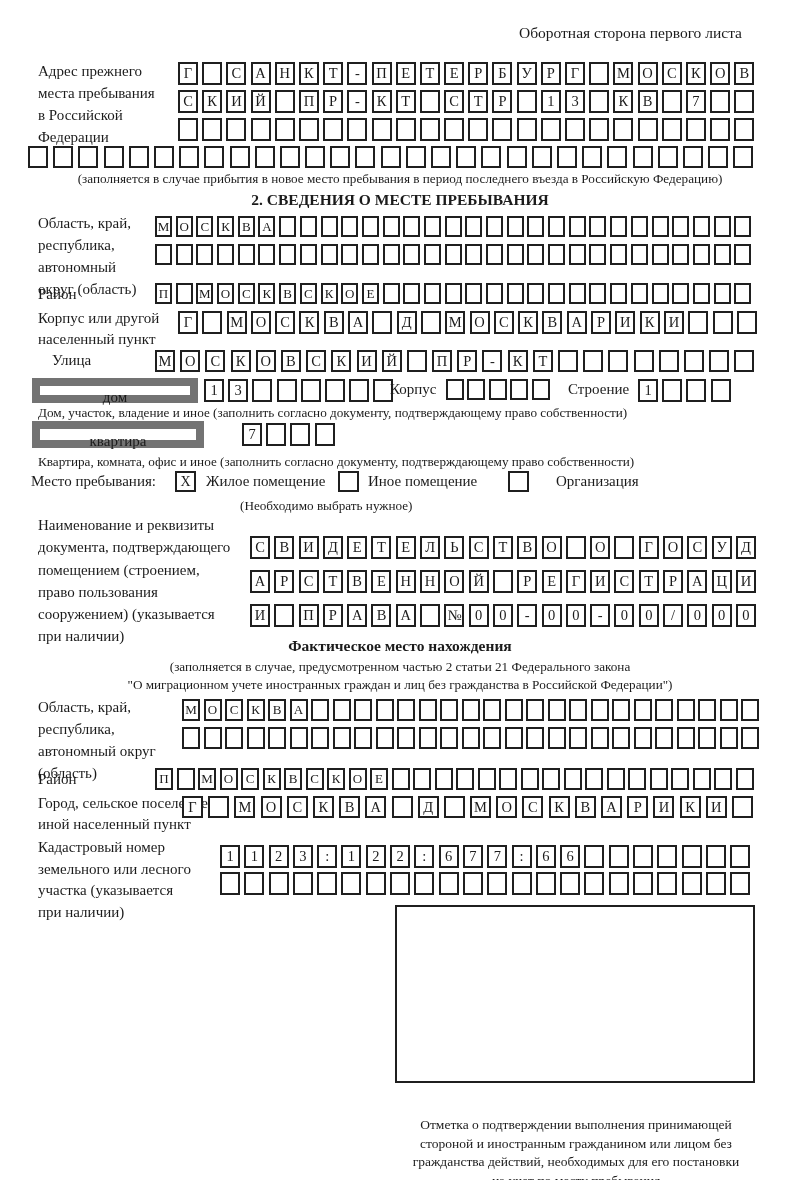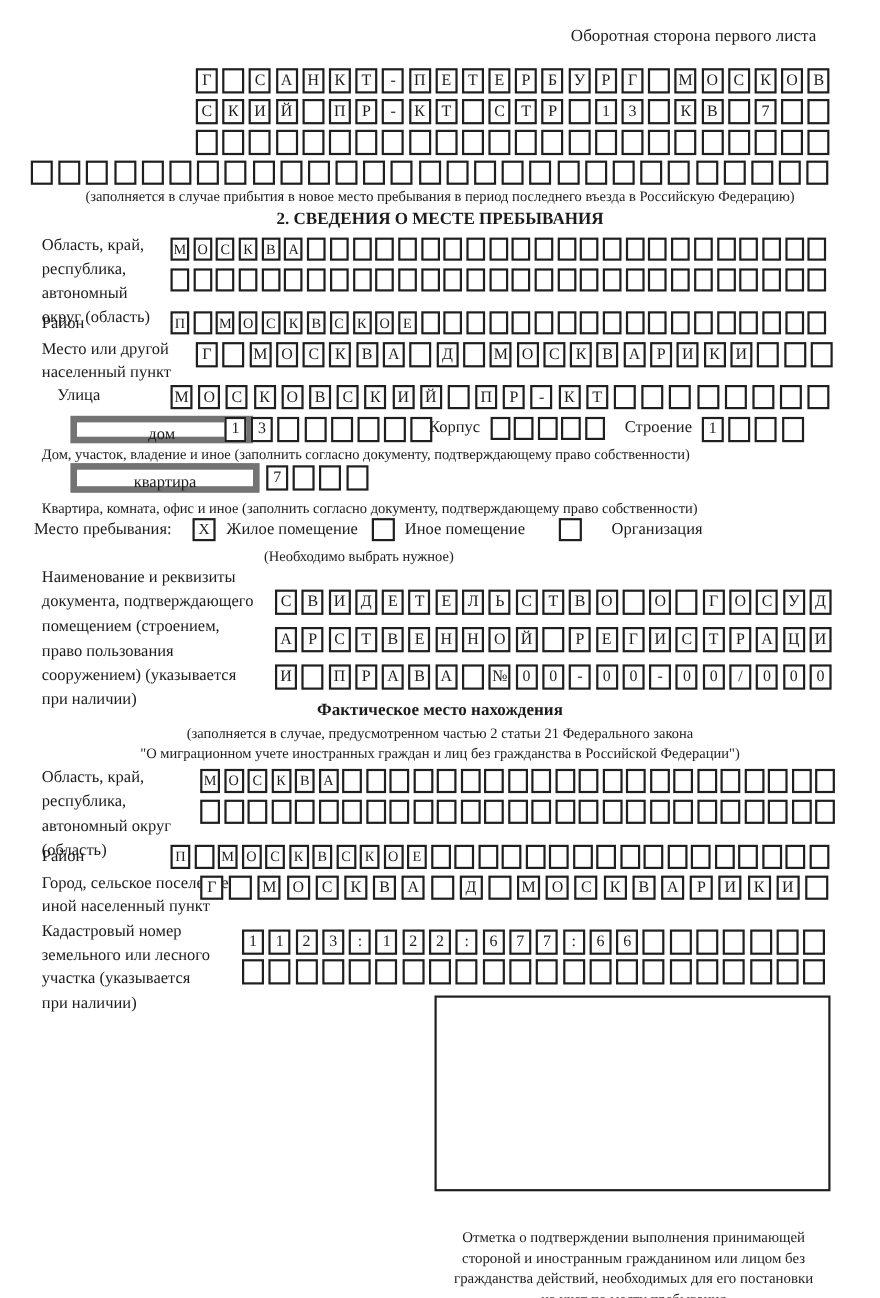--- a/index.html
+++ b/index.html
@@ -19,37 +19,43 @@
     text-align:center;flex:none;overflow:hidden;
   }
   .g24 .cell{width:20px;height:23px;margin-right:4.2px;font-size:14.5px;line-height:19px;}
   .g252 .cell{width:20px;height:22px;margin-right:5.2px;font-size:14.5px;line-height:18px;}
   .g242 .cell{width:20px;height:23px;margin-right:4.3px;font-size:14.5px;line-height:19px;}
   .g207 .cell{width:17px;height:21px;margin-right:3.7px;font-size:13px;line-height:17px;}
   .g214 .cell{width:18px;height:21px;margin-right:3.4px;font-size:13px;line-height:17px;}
   .g262 .cell{width:21px;height:22px;margin-right:5.2px;font-size:14.5px;line-height:18px;}
   .g215 .cell{width:18px;height:22px;margin-right:3.5px;font-size:13px;line-height:18px;}
   .widebox{
-    position:absolute;box-sizing:border-box;border:6px solid #737373;
-    text-align:center;font-size:15px;background:#fff;margin-left:32px;
+    position:absolute;box-sizing:border-box;border:8px solid #737373;
+    text-align:center;font-size:15px;background:#fff;
   }
   .cb{
     position:absolute;box-sizing:border-box;width:21px;height:21px;border:2px solid #1f1f1f;
     text-align:center;font-size:14px;line-height:17px;background:#fff;
   }
   .stampbox{position:absolute;box-sizing:border-box;border:2px solid #1f1f1f;background:#fff;}
   .caption{position:absolute;font-size:13.5px;line-height:18.6px;text-align:center;}
 </style>
 </head>
 <body>
 
 <div class="page">
 
   <div class="hdr">Оборотная сторона первого листа</div>
 
+  <div class="lbl" style="left:38px;top:60px;">
+      <div>Адрес прежнего</div>
+      <div>места пребывания</div>
+      <div>в Российской</div>
+      <div>Федерации</div>
+    </div>
   <div class="grid g24" style="left:178px;top:62px;">
       <span class="cell">Г</span>
       <span class="cell"></span>
       <span class="cell">С</span>
       <span class="cell">А</span>
       <span class="cell">Н</span>
       <span class="cell">К</span>
       <span class="cell">Т</span>
       <span class="cell">-</span>
       <span class="cell">П</span>
@@ -252,21 +258,21 @@
       <span class="cell"></span>
       <span class="cell"></span>
       <span class="cell"></span>
       <span class="cell"></span>
       <span class="cell"></span>
       <span class="cell"></span>
       <span class="cell"></span>
     </div>
 
   <div class="lbl" style="left:38px;top:308px;line-height:21px;">
-      <div>Место или другой</div>
+      <div>Корпус или другой</div>
       <div>населенный пункт</div>
     </div>
   <div class="grid g242" style="left:178px;top:311px;">
       <span class="cell">Г</span>
       <span class="cell"></span>
       <span class="cell">М</span>
       <span class="cell">О</span>
       <span class="cell">С</span>
       <span class="cell">К</span>
       <span class="cell">В</span>

